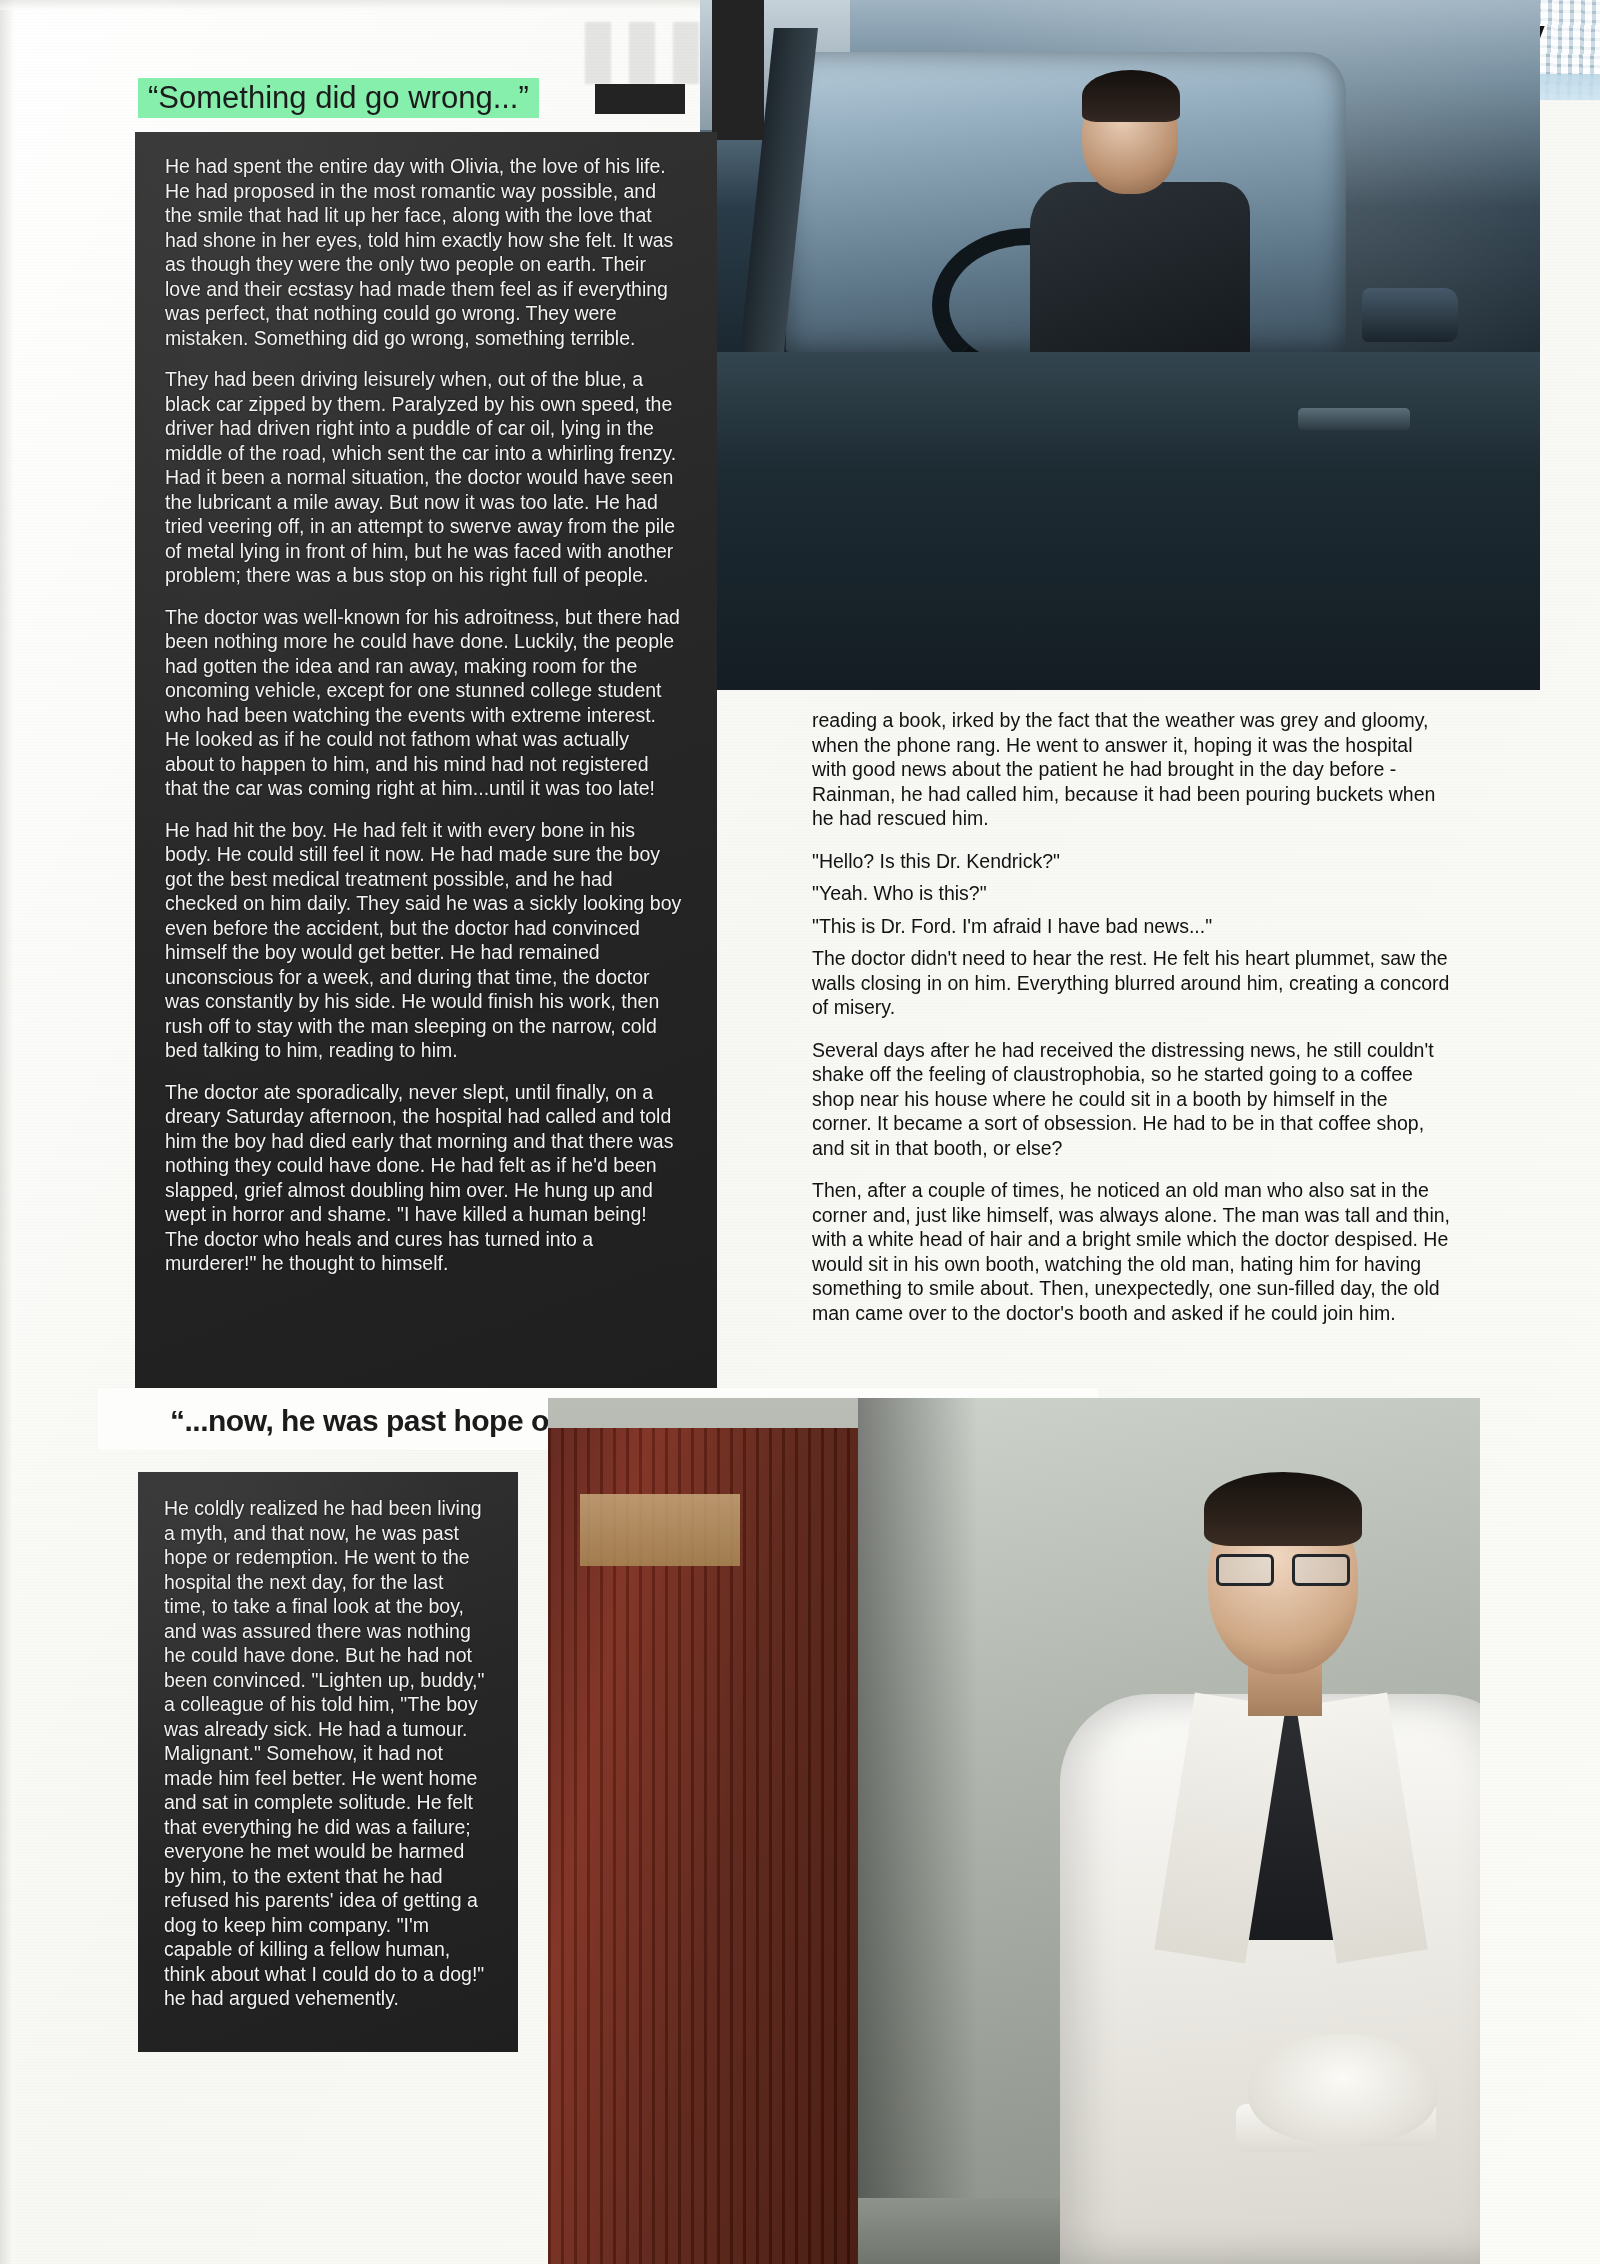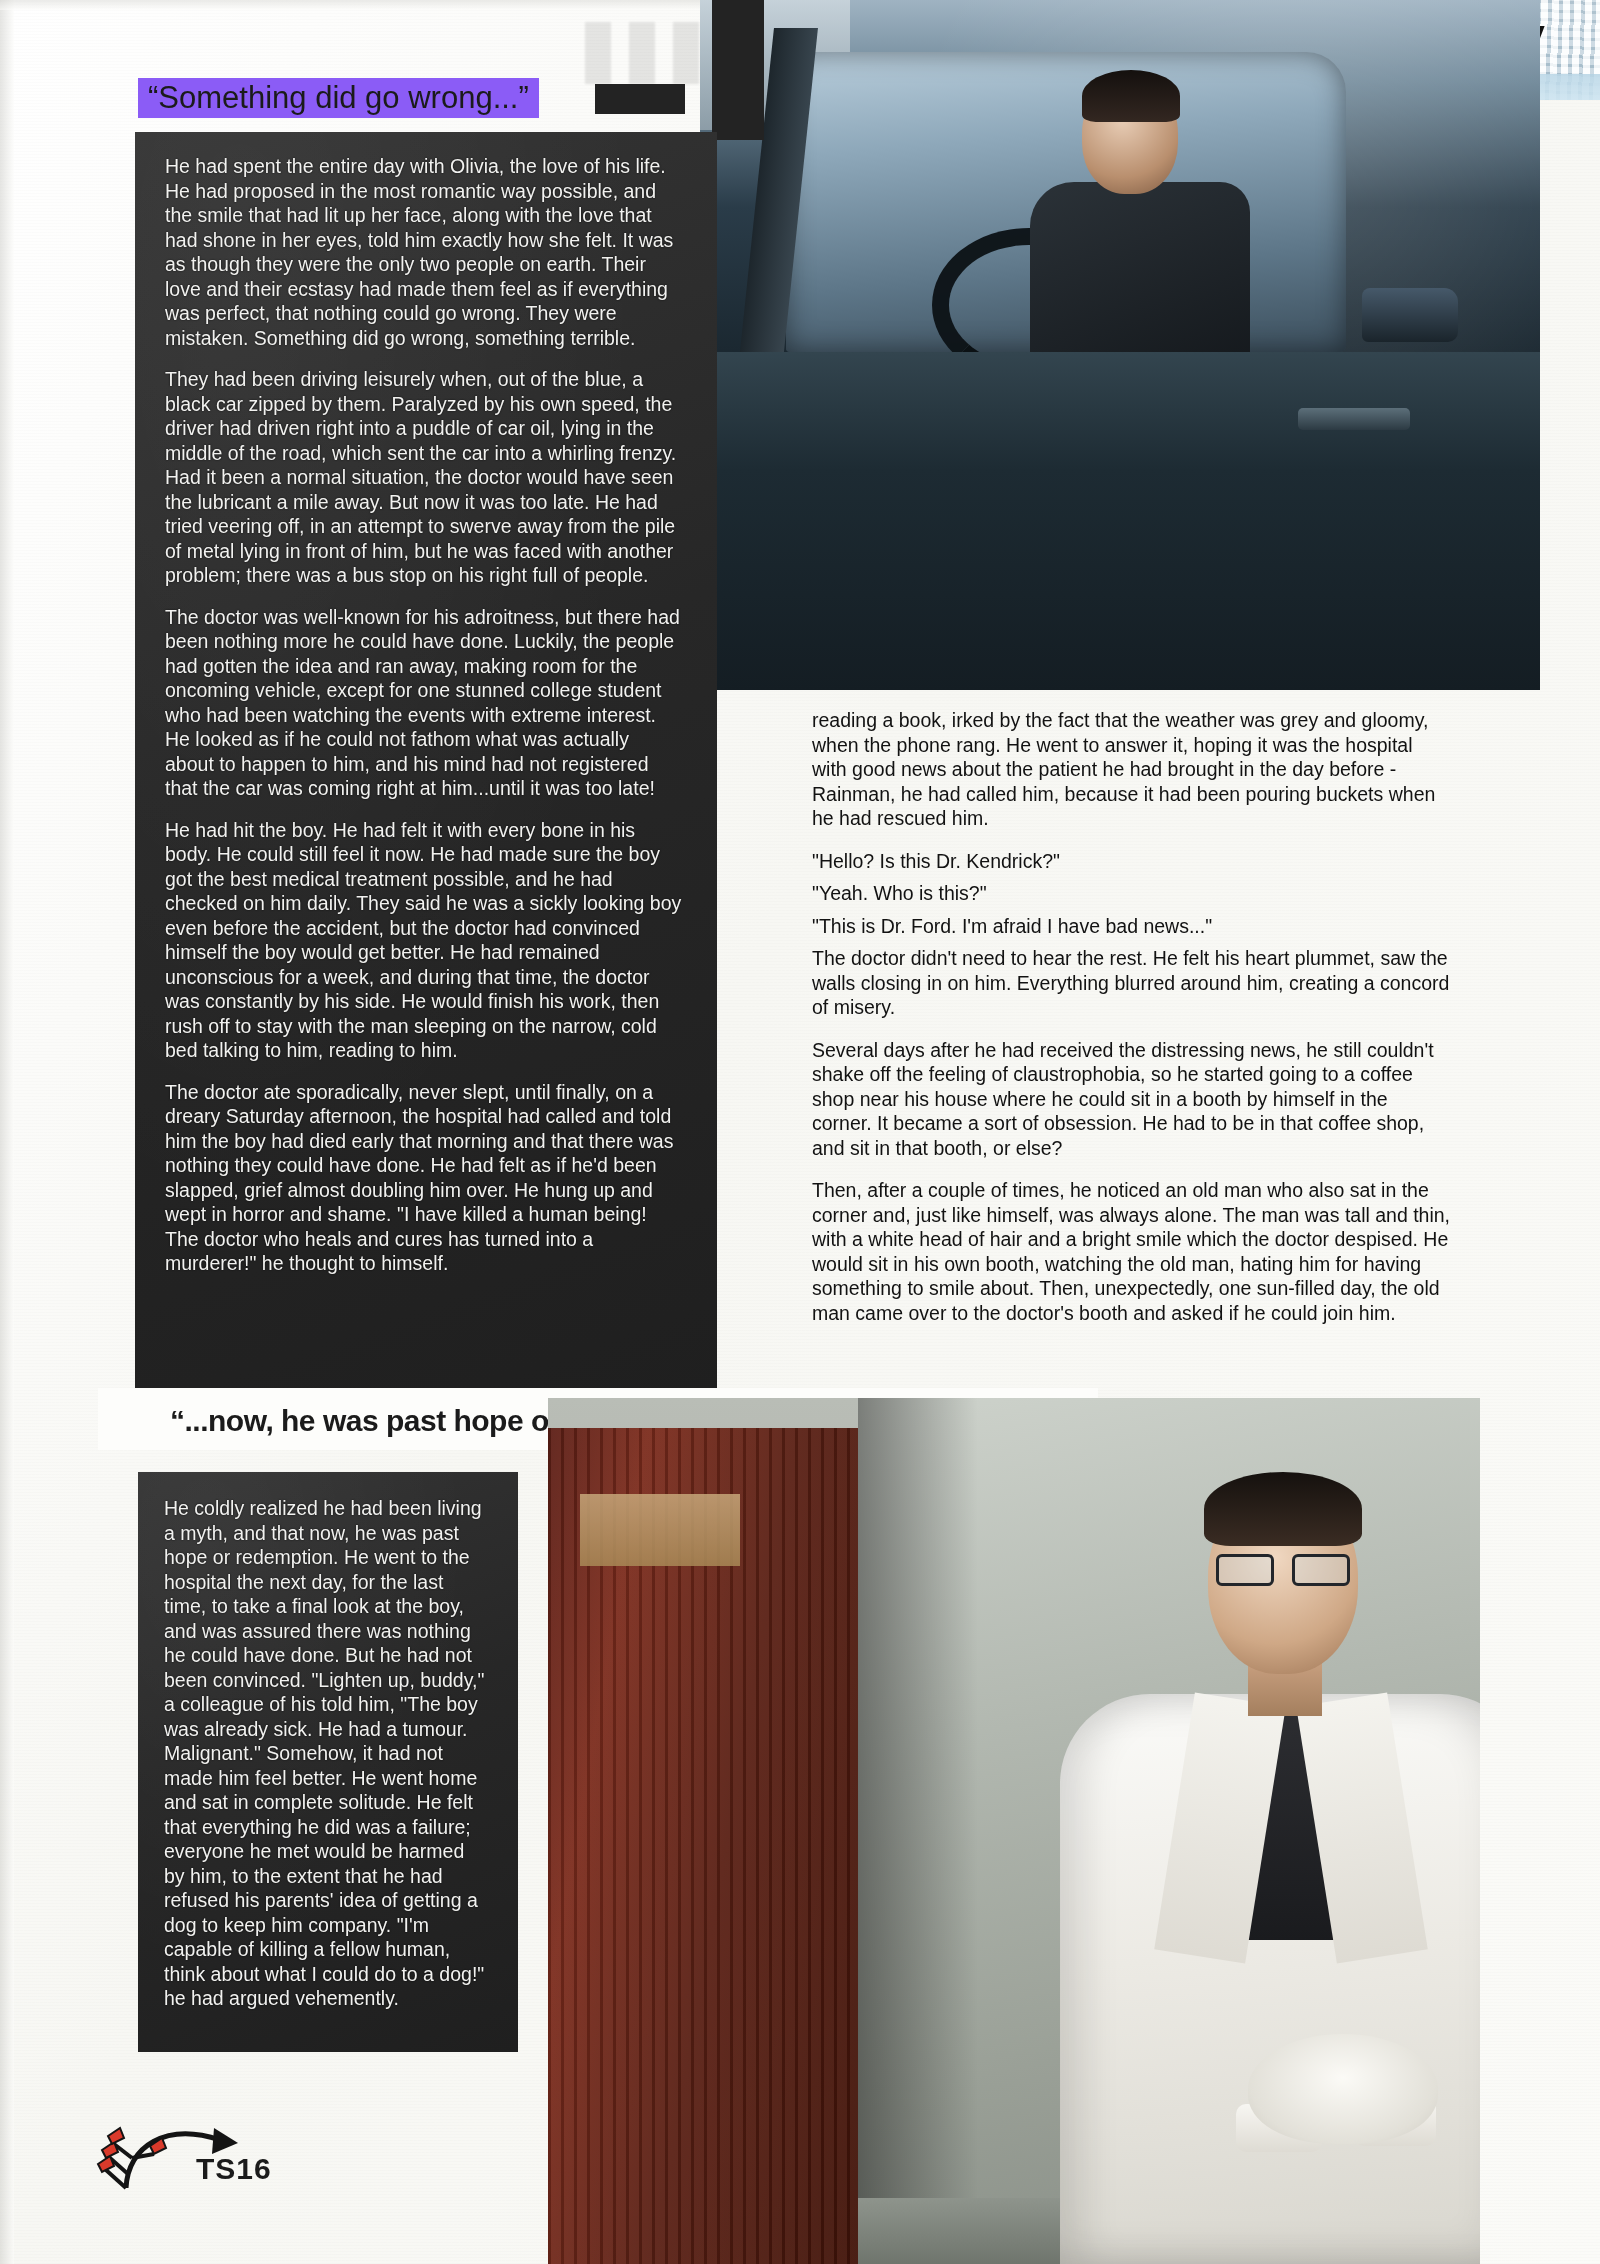--- a/index.html
+++ b/index.html
@@ -139,21 +139,21 @@
     font-size:19.5px;line-height:24.5px;
     font-family:"Liberation Sans",sans-serif;
   }
   .col-light .dialogue{margin-bottom:0;}
 
   
   .heading-1{
     position:absolute;left:138px;top:78px;
     font-size:31px;font-weight:normal;color:#1b1b1b;
     font-family:"Liberation Sans",sans-serif;
-    background:#8b5cf6;padding:2px 10px;
+    background:#86efac;padding:2px 10px;
   }
   .heading-2{
     position:absolute;left:160px;top:1400px;
     font-size:30px;font-weight:bold;color:#1b1b1b;
     font-family:"Liberation Sans",sans-serif;
     letter-spacing:-.5px;
     background:#fdfdfb;padding:4px 14px 6px 10px;
     white-space:nowrap;
   }
   .heading-band{
@@ -322,29 +322,14 @@
     <div class="doc-glasses"></div>
     <div class="doc-cuff-l"></div>
     <div class="doc-cuff-r"></div>
     <div class="doc-hands"></div>
   </div>
 
   <div class="panel-dark" id="dark-panel-2">
     <p>He coldly realized he had been living a myth, and that now, he was past hope or redemption. He went to the hospital the next day, for the last time, to take a final look at the boy, and was assured there was nothing he could have done. But he had not been convinced. "Lighten up, buddy," a colleague of his told him, "The boy was already sick. He had a tumour. Malignant." Somehow, it had not made him feel better. He went home and sat in complete solitude. He felt that everything he did was a failure; everyone he met would be harmed by him, to the extent that he had refused his parents' idea of getting a dog to keep him company. "I'm capable of killing a fellow human, think about what I could do to a dog!" he had argued vehemently.</p>
   </div>
 
-  <div class="logo-wrap">
-    <svg width="200" height="110" viewBox="0 0 200 110">
-      <path d="M38 92 C 40 50, 78 26, 132 44" fill="none" stroke="#141414" stroke-width="5"></path>
-      <path d="M126 32 L150 47 L124 58 Z" fill="#141414"></path>
-      <path d="M38 92 L18 74" fill="none" stroke="#141414" stroke-width="4"></path>
-      <path d="M40 78 L22 62" fill="none" stroke="#141414" stroke-width="4"></path>
-      <path d="M44 62 L26 48" fill="none" stroke="#141414" stroke-width="4"></path>
-      <path d="M44 62 L66 58" fill="none" stroke="#141414" stroke-width="4"></path>
-      <path d="M10 68 l12 -8 4 10 -12 6 z" fill="#d93a2b" stroke="#141414" stroke-width="2"></path>
-      <path d="M14 54 l12 -8 4 10 -12 6 z" fill="#d93a2b" stroke="#141414" stroke-width="2"></path>
-      <path d="M20 40 l12 -8 4 10 -12 6 z" fill="#d93a2b" stroke="#141414" stroke-width="2"></path>
-      <path d="M62 50 l12 -8 4 10 -12 6 z" fill="#d93a2b" stroke="#141414" stroke-width="2"></path>
-    </svg>
-    <div class="logo-num">TS16</div>
-  </div>
 
 </div>
 
 </body></html>

